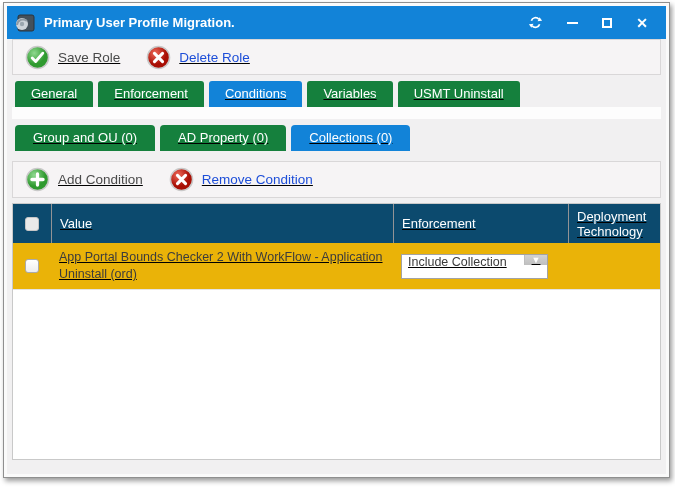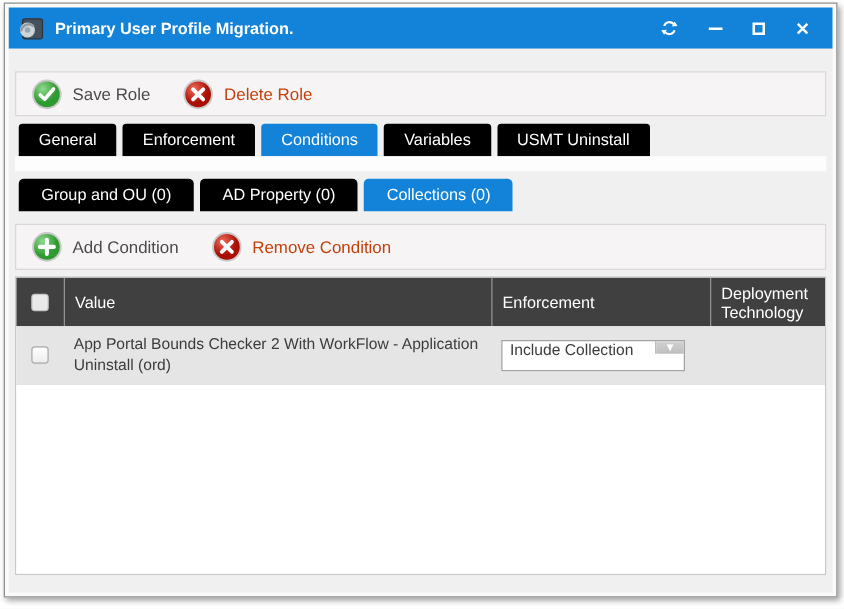--- a/index.html
+++ b/index.html
@@ -24,62 +24,62 @@
   }
   .app-icon { width:20px; height:20px; margin-right:9px; flex:0 0 auto; }
   .title-text { font-size:13px; font-weight:bold; flex:1 1 auto; white-space:nowrap; }
   .win-controls { display:flex; align-items:center; gap:24px; padding-right:8px; }
   .win-btn { color:#fff; font-size:13px; line-height:1; cursor:default; display:flex; align-items:center; justify-content:center; }
   .min-glyph { width:11px; height:2px; background:#fff; display:inline-block; }
   .max-glyph { width:10px; height:10px; border:2px solid #fff; display:inline-block; }
   .close-glyph { font-size:14px; font-weight:bold; }
   
   .content {
-    flex:1 1 auto; background:#f1f0f1; padding:18px 5px 14px 5px;
-    display:flex; flex-direction:column; overflow:hidden;
+    flex:1 1 auto; background:#f1f0f1; padding:0 5px 14px 5px;
+    display:flex; flex-direction:column; overflow:hidden;text-decoration:underline;
   }
   .toolbar {
     background:#f6f4f5; border:1px solid #d9d7d8;
     display:flex; align-items:center; gap:26px;
     padding:4px 12px; height:36px; flex:0 0 auto;
   }
   .tool-btn { display:flex; align-items:center; gap:8px; cursor:default; }
   .tool-btn .lbl { font-size:13.5px; color:#4a4a4a; }
-  .tool-btn.disabled .lbl { color:#c2410c; }
+  .tool-btn.disabled .lbl { color:#1d4ed8; }
   .tool-icon { width:25px; height:25px; display:block; }
   
   .tabstrip { display:flex; gap:5px; padding-left:3px; flex:0 0 auto; margin-top:6px; }
   .tab {
-    background:#000000; color:#fff; font-size:13px;
+    background:#15803d; color:#fff; font-size:13px;
     padding:5px 16px 6px 16px; border-radius:3px 3px 0 0;
     white-space:nowrap; cursor:default;
   }
   .tab.active { background:#1283d8;text-align:right; }
   .tabs2 .tab { border-radius:4px 4px 0 0; padding:5px 18px 6px 18px; }
   .panel-strip { height:12px; background:#fdfdfd; flex:0 0 auto; }
   .toolbar2 { margin-top:10px; height:37px; }
   
   .grid {
     margin-top:5px; flex:1 1 auto; background:#ffffff;
     border:1px solid #c9c9c9; display:flex; flex-direction:column; overflow:hidden;
   }
   .grid-header {
-    background:#404040; color:#fff; display:grid;
+    background:#0c4a6e; color:#fff; display:grid;
     grid-template-columns:38px 1fr 175px 92px;
     min-height:39px; flex:0 0 auto;
   }
   .grid-header .cell {
     display:flex; align-items:center; font-size:13px;
     padding:2px 6px 2px 8px; border-left:1px solid #939395;
   }
   .grid-header .cell:first-child { border-left:none; justify-content:center; padding:0; }
   .grid-row {
     display:grid; grid-template-columns:38px 1fr 175px 92px;
     min-height:47px; border-bottom:1px solid #e4e4e4; flex:0 0 auto;
-    background:#e5e5e5;
+    background:#eab308;
   }
   .grid-row .cell { display:flex; align-items:center; font-size:12.5px; color:#3c3c3c; padding:4px 6px 4px 8px; }
   .grid-row .cell:first-child { justify-content:center; padding:0; }
   .grid-filler { flex:1 1 auto; background:#fff; }
   .checkbox {
     width:14px; height:14px; border-radius:3px;
     border:1px solid #ababab; background:linear-gradient(#ffffff,#ededed);
     display:inline-block;
   }
   .checkbox.header { border:1px solid #c6c6c6; background:#e9e9e9; }

